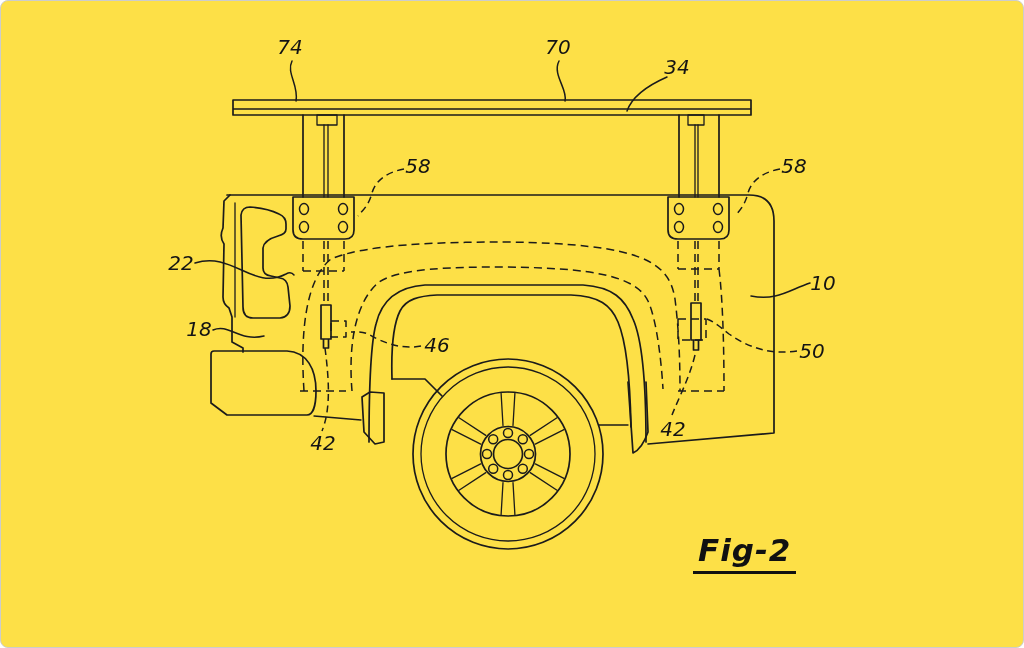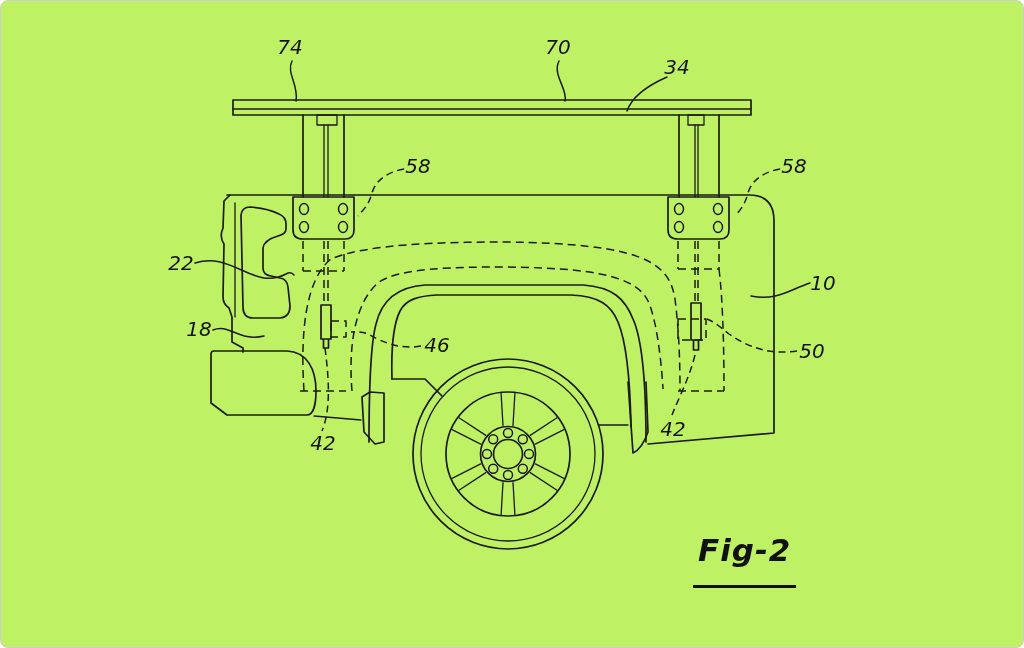--- a/index.html
+++ b/index.html
@@ -1,36 +1,36 @@
 <!DOCTYPE html>
 <html><head>
 <meta charset="utf-8">
 <style>
   html,body{margin:0;padding:0;background:#ffffff;}
   #stage{
-    position:relative;width:1024px;height:648px;background:#bef264;
+    position:relative;width:1024px;height:648px;background:#fde047;
     border:1px solid #cccccc;border-radius:8px;box-sizing:border-box;
     overflow:hidden;font-family:"DejaVu Sans",sans-serif;
   }
   svg{position:absolute;left:0;top:0;}
   .ln   {fill:none;stroke:#1b1b1b;stroke-width:1.7;stroke-linecap:round;stroke-linejoin:round;}
   .thin {fill:none;stroke:#1b1b1b;stroke-width:1.3;stroke-linecap:round;stroke-linejoin:round;}
   .hid  {fill:none;stroke:#1b1b1b;stroke-width:1.5;stroke-dasharray:8 5;stroke-linecap:butt;stroke-linejoin:round;}
   .lead {fill:none;stroke:#1b1b1b;stroke-width:1.5;stroke-linecap:round;}
   .leadd{fill:none;stroke:#1b1b1b;stroke-width:1.5;stroke-dasharray:7 4.5;stroke-linecap:butt;}
   .hole {fill:none;stroke:#1b1b1b;stroke-width:1.5;}
   .num{
     font-family:"DejaVu Sans",sans-serif;font-style:italic;font-size:20px;
     fill:#141414;text-anchor:middle;
   }
   #fig-caption{
     position:absolute;left:692px;top:531px;
     font-family:"DejaVu Sans",sans-serif;font-style:italic;font-weight:bold;
     font-size:31px;color:#111;letter-spacing:1px;
-    border-bottom:3.5px solid #111;padding:0 5px 17px 5px;
+    border-bottom:3.5px solid #111;padding:0 5px 3px 5px;
   }
 </style>
 </head>
 <body>
 
 <div id="stage">
   <svg width="1024" height="648" viewBox="0 0 1024 648">
 
     <g>
       <path class="ln" d="M232,99 H750 V114 H232 Z M232,108 H750"></path>

